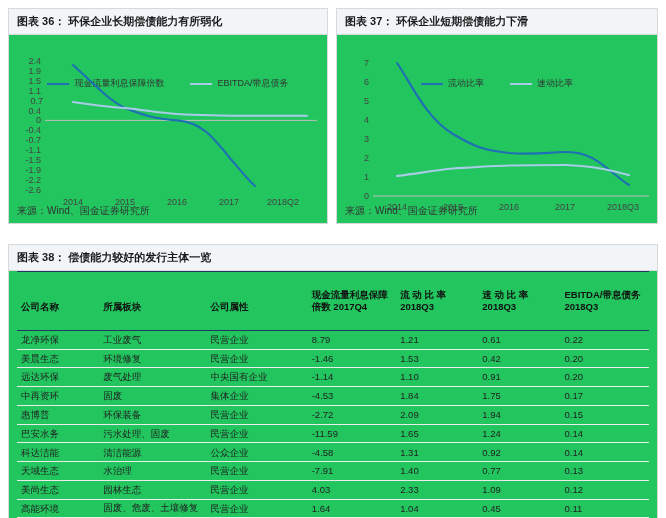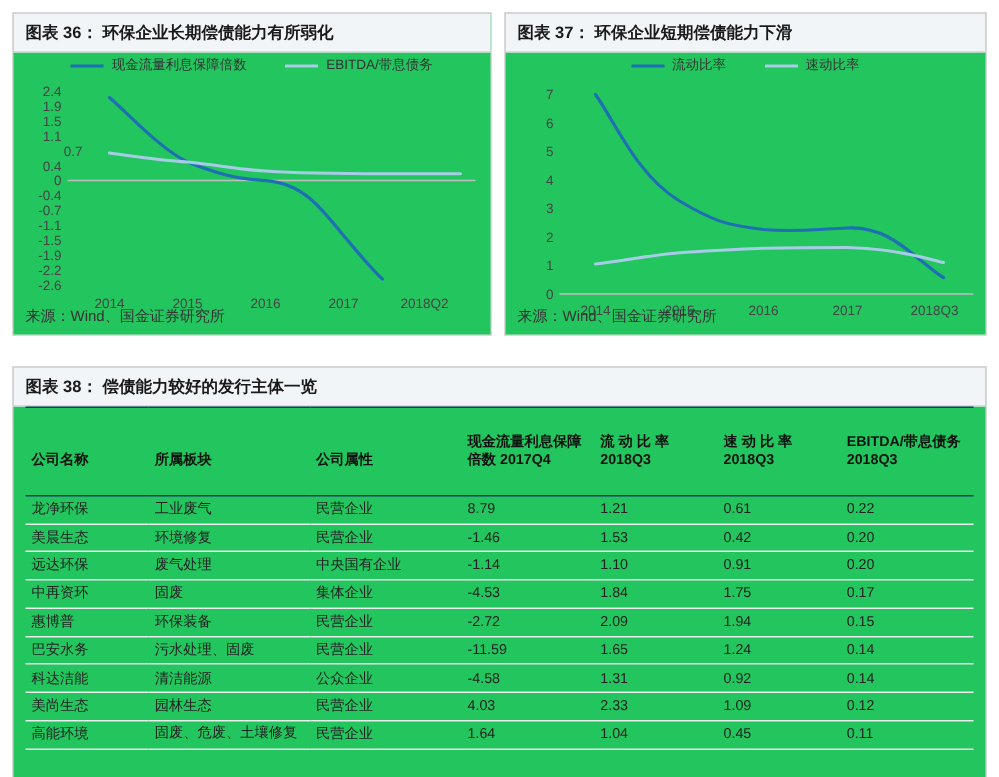--- a/index.html
+++ b/index.html
@@ -29,21 +29,21 @@
     font-size:10px;
     color:#333;
     white-space:nowrap;
   }
   .chart-area{position:absolute;left:0;top:24px;right:0;bottom:22px;}
   .legend{
     position:absolute;top:4px;left:0;width:100%;
     display:flex;justify-content:center;gap:26px;
     font-size:9px;color:#333;
   }
-  .legend .it{display:flex;align-items:center;gap:5px;white-space:nowrap;}
+  .legend .it{display:flex;align-items:center;gap:5px;white-space:nowrap;margin-top:40px;}
   .legend .sw{width:22px;height:2px;display:inline-block;}
   .plot{position:absolute;}
   .ylab{position:absolute;font-size:9px;color:#444;text-align:right;transform:translateY(-50%);}
   .xlab{position:absolute;font-size:9px;color:#444;text-align:center;transform:translateX(-50%);}
   svg{display:block;overflow:visible;}
 
   
   table{border-collapse:collapse;width:100%;font-size:9.5px;}
   th{
     font-weight:bold;
@@ -79,21 +79,21 @@
       <span class="it">
         <span class="sw" style="background:#a8cce8;"></span>
         <span>EBITDA/带息债务</span>
       </span>
     </div>
 
     <div class="ylab" style="left:6px;width:26px;top:28px;">2.4</div>
     <div class="ylab" style="left:6px;width:26px;top:37.9px;">1.9</div>
     <div class="ylab" style="left:6px;width:26px;top:47.8px;">1.5</div>
     <div class="ylab" style="left:6px;width:26px;top:57.7px;">1.1</div>
-    <div class="ylab" style="left:20px;width:26px;top:67.6px;">0.7</div>
+    <div class="ylab" style="left:8px;width:26px;top:67.6px;">0.7</div>
     <div class="ylab" style="left:6px;width:26px;top:77.5px;">0.4</div>
     <div class="ylab" style="left:6px;width:26px;top:87.4px;">0</div>
     <div class="ylab" style="left:6px;width:26px;top:97.3px;">-0.4</div>
     <div class="ylab" style="left:6px;width:26px;top:107.2px;">-0.7</div>
     <div class="ylab" style="left:6px;width:26px;top:117.1px;">-1.1</div>
     <div class="ylab" style="left:6px;width:26px;top:127px;">-1.5</div>
     <div class="ylab" style="left:6px;width:26px;top:136.9px;">-1.9</div>
     <div class="ylab" style="left:6px;width:26px;top:146.8px;">-2.2</div>
     <div class="ylab" style="left:6px;width:26px;top:156.7px;">-2.6</div>
 
@@ -229,20 +229,29 @@
         <tr>
           <td>科达洁能</td>
           <td>清洁能源</td>
           <td>公众企业</td>
           <td class="num">-4.58</td>
           <td class="num">1.31</td>
           <td class="num">0.92</td>
           <td class="num">0.14</td>
         </tr>
         <tr>
+          <td>天域生态</td>
+          <td>水治理</td>
+          <td>民营企业</td>
+          <td class="num">-7.91</td>
+          <td class="num">1.40</td>
+          <td class="num">0.77</td>
+          <td class="num">0.13</td>
+        </tr>
+        <tr>
           <td>美尚生态</td>
           <td>园林生态</td>
           <td>民营企业</td>
           <td class="num">4.03</td>
           <td class="num">2.33</td>
           <td class="num">1.09</td>
           <td class="num">0.12</td>
         </tr>
         <tr>
           <td>高能环境</td>

